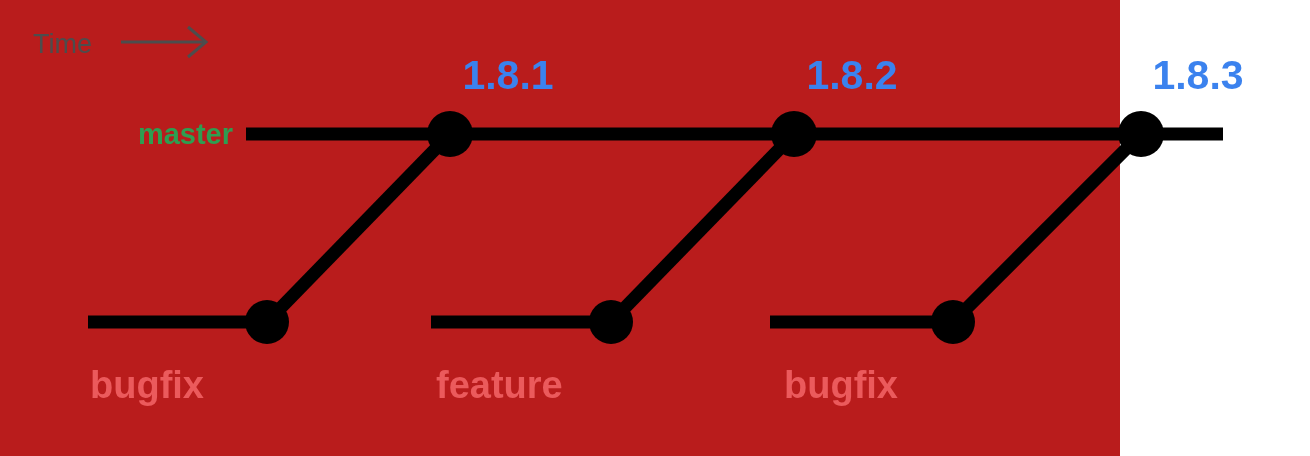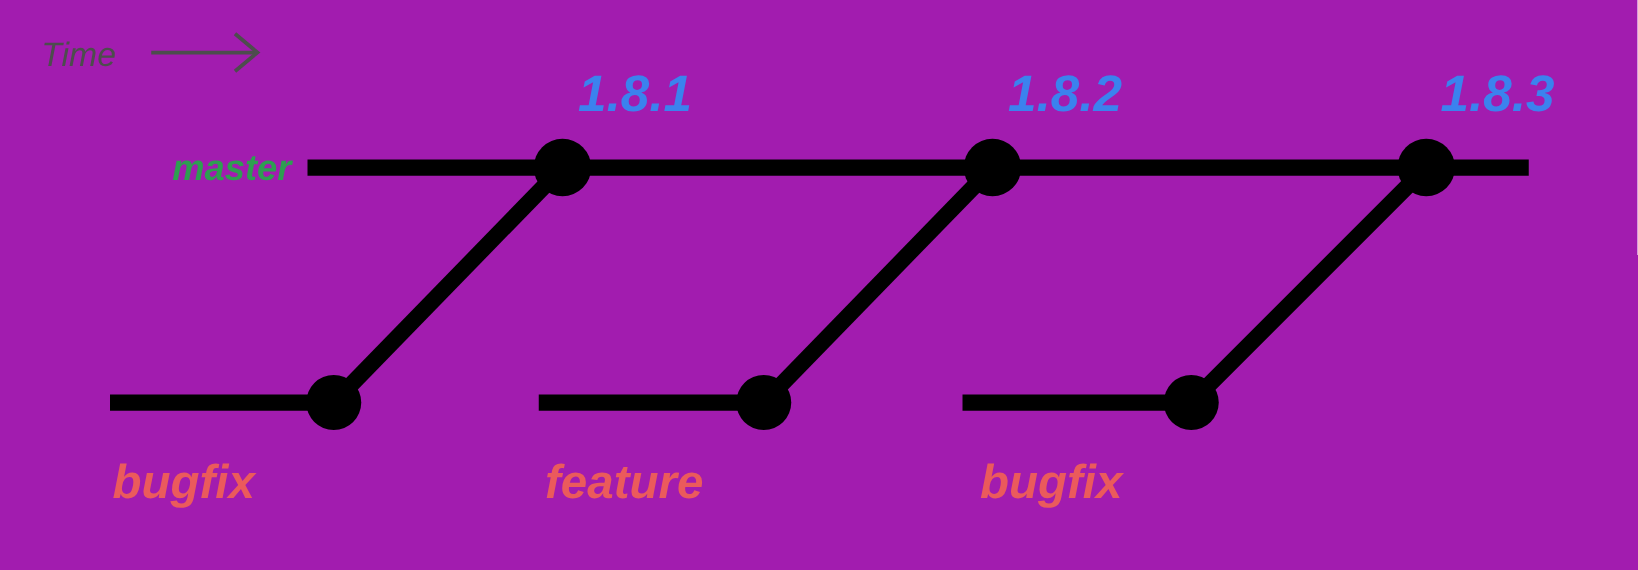--- a/index.html
+++ b/index.html
@@ -9,24 +9,23 @@
     background: #ffffff;
   }
   body {
     width: 1310px;
     height: 456px;
     font-family: "Liberation Sans", sans-serif;
     overflow: hidden;
   }
   #diagram-root {
     position: relative;
-    width: 1310px;
+    width: 1120px;
     height: 456px;
-    background: #a21caf;
-    font-style: italic;
+    background: #b91c1c;
   }
   #git-svg {
     position: absolute;
     left: 0;
     top: 0;
     width: 1310px;
     height: 456px;
     display: block;
   }
   .time-label {

